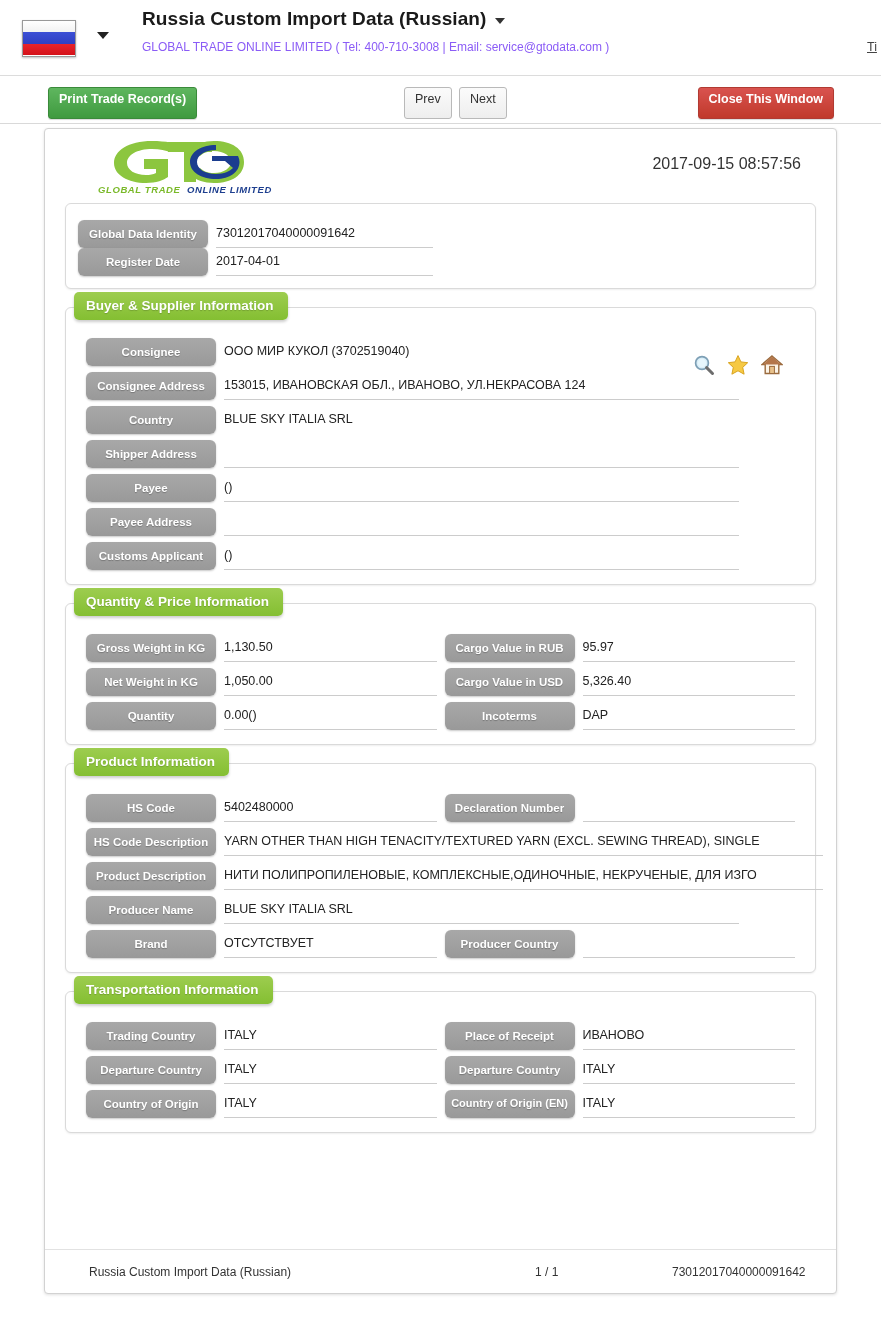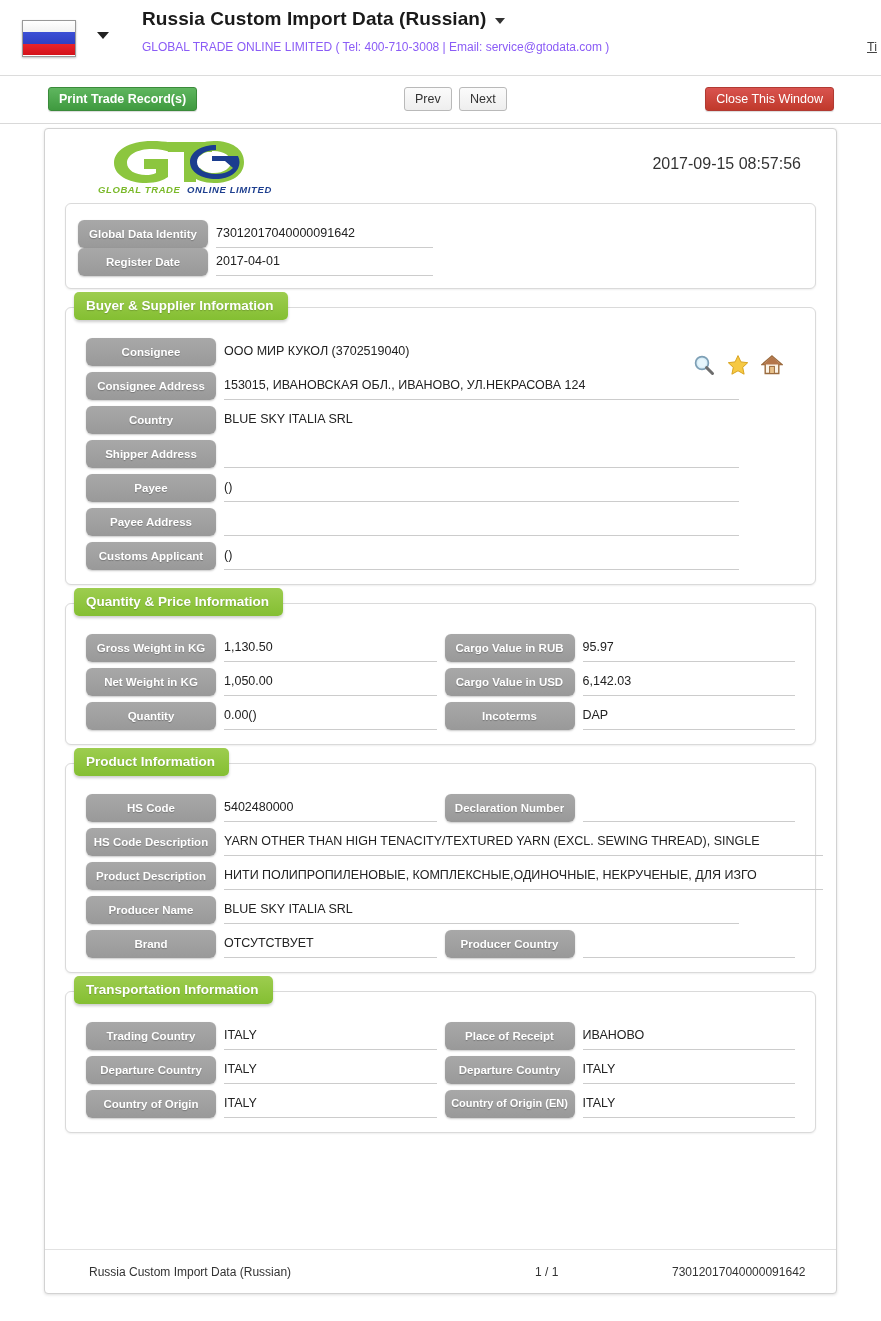--- a/index.html
+++ b/index.html
@@ -70,37 +70,37 @@
     border-bottom: 1px solid #d9d9d9;
   }
   .btn {
     position: absolute;
     font-family: "Liberation Sans", sans-serif;
     font-size: 12.5px;
     border-radius: 3px;
     cursor: pointer;
     padding: 0 10px;
     line-height: 22px;
-    height: 24px;
+    height: 32px;
     white-space: nowrap;
   }
   .btn-print {
     left: 48px; top: 11px;
     background: linear-gradient(#5fb65f,#3f9a3f);
     border: 1px solid #3a8a3a;
     color: #ffffff; font-weight: bold;
     box-shadow: 0 1px 1px rgba(0,0,0,.15);
   }
   .btn-prev { left: 404px; top: 11px; background: linear-gradient(#fbfbfb,#eeeeee); border: 1px solid #b9b9b9; color: #333; }
   .btn-next { left: 459px; top: 11px; background: linear-gradient(#fbfbfb,#eeeeee); border: 1px solid #b9b9b9; color: #333; }
   .btn-close {
     right: 47px; top: 11px;
     background: linear-gradient(#d9534f,#c0392b);
     border: 1px solid #b13a32;
-    color: #ffffff; font-weight: normal;
+    color: #ffffff; font-weight: bold;
     box-shadow: 0 1px 1px rgba(0,0,0,.15);
   }
 
   
   .sheet {
     position: absolute;
     left: 44px; top: 128px;
     width: 793px; height: 1166px;
     background: #ffffff;
     border: 1px solid #d2d2d2;
@@ -354,21 +354,21 @@
       </div>
     </div>
 
     <div class="row">
       <div class="col half">
         <div class="flabel">Net Weight in KG</div>
         <div class="fvalue wide">1,050.00</div>
       </div>
       <div class="col half">
         <div class="flabel">Cargo Value in USD</div>
-        <div class="fvalue wide">6,142.03</div>
+        <div class="fvalue wide">5,326.40</div>
       </div>
     </div>
 
     <div class="row">
       <div class="col half">
         <div class="flabel">Quantity</div>
         <div class="fvalue wide">0.00()</div>
       </div>
       <div class="col half">
         <div class="flabel">Incoterms</div>

